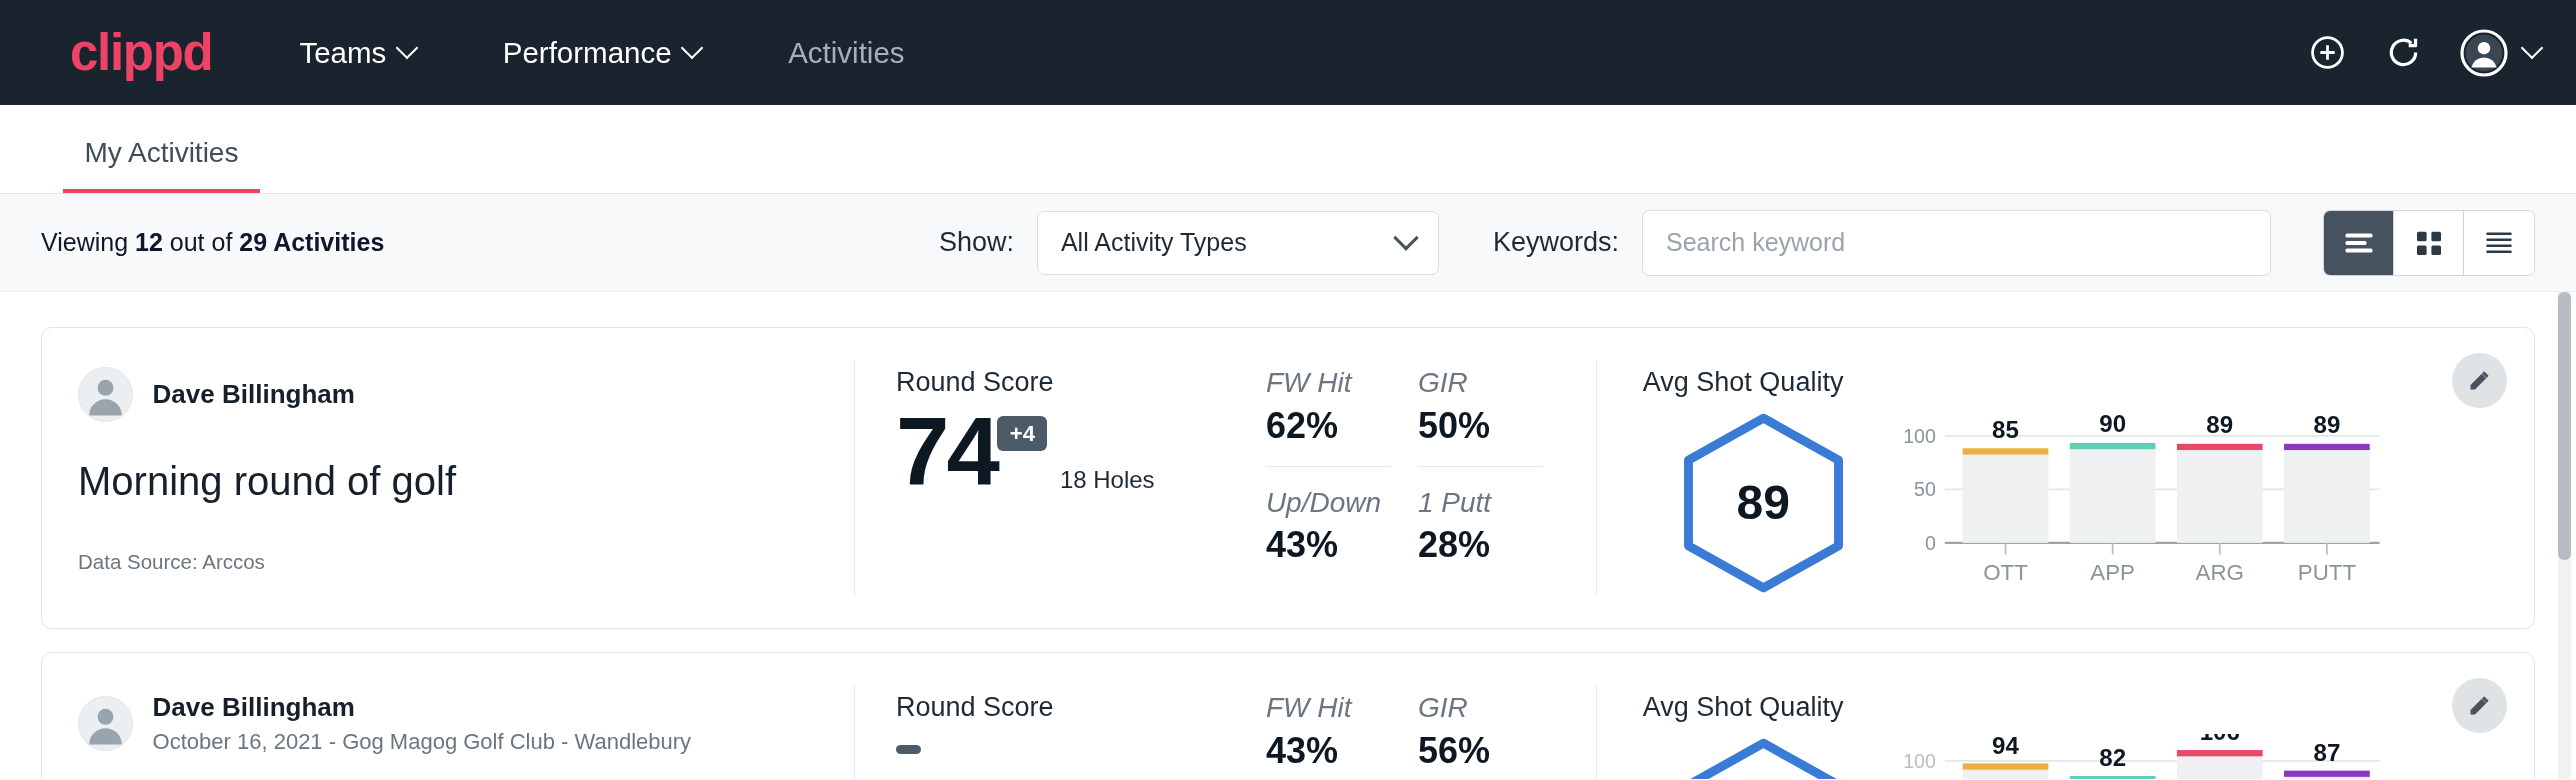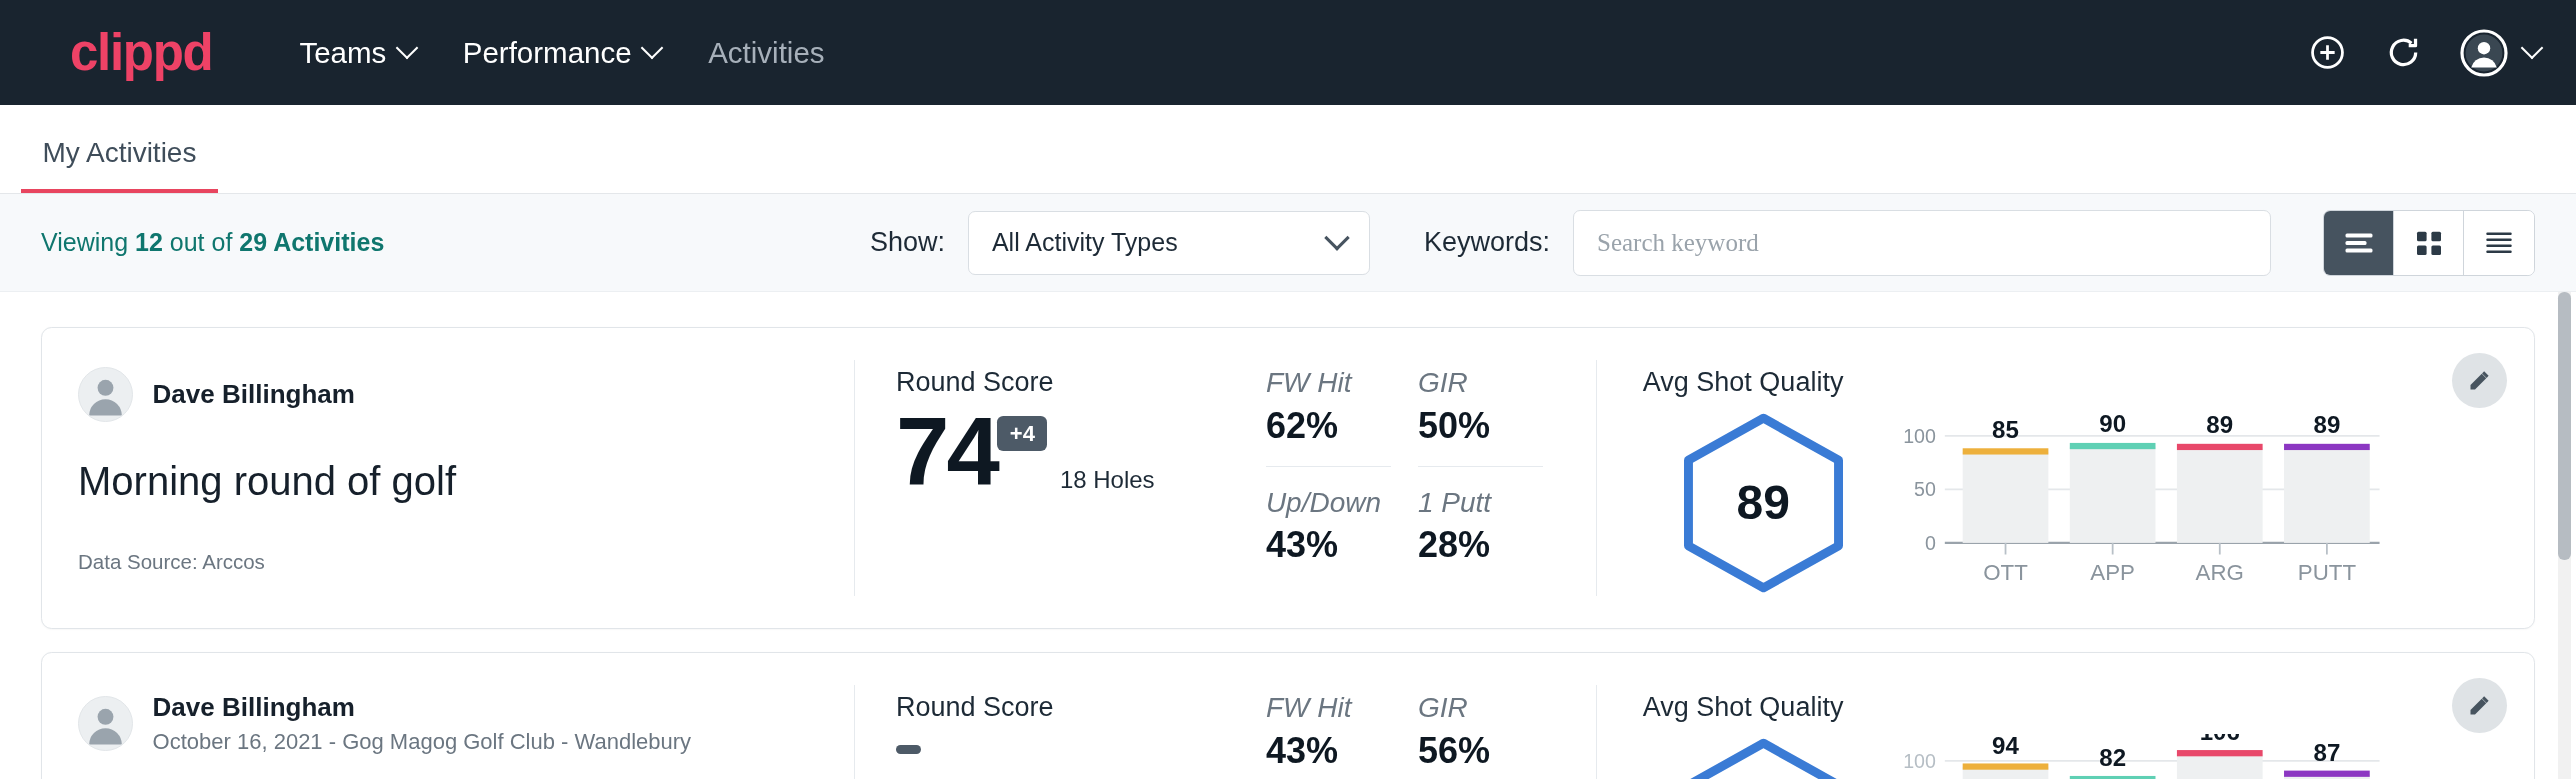--- a/index.html
+++ b/index.html
@@ -20,21 +20,21 @@
     position: relative;
   }
   .brand {
     font-size: 51px;
     font-weight: 700;
     color: #ee4266;
     letter-spacing: -1.3px;
     margin-right: 87px;
     font-family: Liberation Sans, sans-serif;
   }
-  .nav-items { display: flex; align-items: center; gap: 48px; }
+  .nav-items { display: flex; align-items: center; gap: 88px; }
   .nav-item {
     display: flex; align-items: center; gap: 12.5px;
     color: #ffffff; font-size: 29.5px; cursor: pointer;
   }
   .nav-item.dim { color: #a7b0ba; }
   .chev {
     width: 16px; height: 16px; display: inline-block;
     border-right: 2.7px solid currentColor;
     border-bottom: 2.7px solid currentColor;
     transform: rotate(45deg) translate(-3.6px,-3.6px);
@@ -45,64 +45,64 @@
   }
   .icon-btn { cursor: pointer; display: flex; align-items: center; }
   .avatar-wrap { display: flex; align-items: center; gap: 16px; cursor: pointer; }
 
   
   .tabstrip {
     height: 89px;
     background: #ffffff;
     display: flex;
     align-items: flex-end;
-    padding-left: 21px;
+    padding-left: 63px;
     border-bottom: 0.9px solid #e4e7ea;
   }
   .tab {
     font-size: 28px;
     color: #3f4d5a;
     padding: 0 21.4px 19.6px 21.4px;
     border-bottom: 4.5px solid #e8455f;
     cursor: pointer;
   }
 
   
   .filterbar {
     height: 98px;
     background: #f7f9fb;
     display: flex;
     align-items: center;
     padding: 0 41px;
     border-bottom: 0.9px solid #eceff2;
   }
-  .viewing { font-size: 25px; color: #0f766e; }
+  .viewing { font-size: 25px; color: #0f172a; }
   .viewing b { font-weight: 700; }
   .filter-mid { margin-left: auto; display: flex; align-items: center; }
   .lbl { font-size: 27px; color: #1d2a36; margin-right: 23px; }
   .select {
     width: 402px; height: 64px; background: #fff;
     border: 0.9px solid #d9dee3; border-radius: 7.1px;
     display: flex; align-items: center; padding: 0 23px;
     font-size: 25px; color: #1d2a36; cursor: pointer;
     position: relative;
   }
   .select .sel-chev {
     margin-left: auto;
     width: 18px; height: 18px;
     border-right: 3.6px solid #46535f;
     border-bottom: 3.6px solid #46535f;
     transform: rotate(45deg) translate(-3.6px,-3.6px);
   }
   .kw-label { font-size: 27px; color: #1d2a36; margin: 0 23px 0 54px; }
   .search {
-    width: 698px; height: 66px; background: #fff;
+    width: 629px; height: 66px; background: #fff;
     border: 0.9px solid #d9dee3; border-radius: 7.1px;
     padding: 0 23px; font-size: 25px; color: #1d2a36;
-    font-family: Liberation Serif, serif;
+    font-family: Liberation Sans, sans-serif;
   }
   .search::placeholder { color: #9aa3ab; }
   .viewtoggle {
     margin-left: 52px; display: flex;
     border: 0.9px solid #cfd5db; border-radius: 7.1px; overflow: hidden;
     height: 66px; background:#fff;
   }
   .vt {
     width: 70px; display: flex; align-items: center; justify-content: center;
     cursor: pointer; border-right: 0.9px solid #cfd5db; background: #fff;

